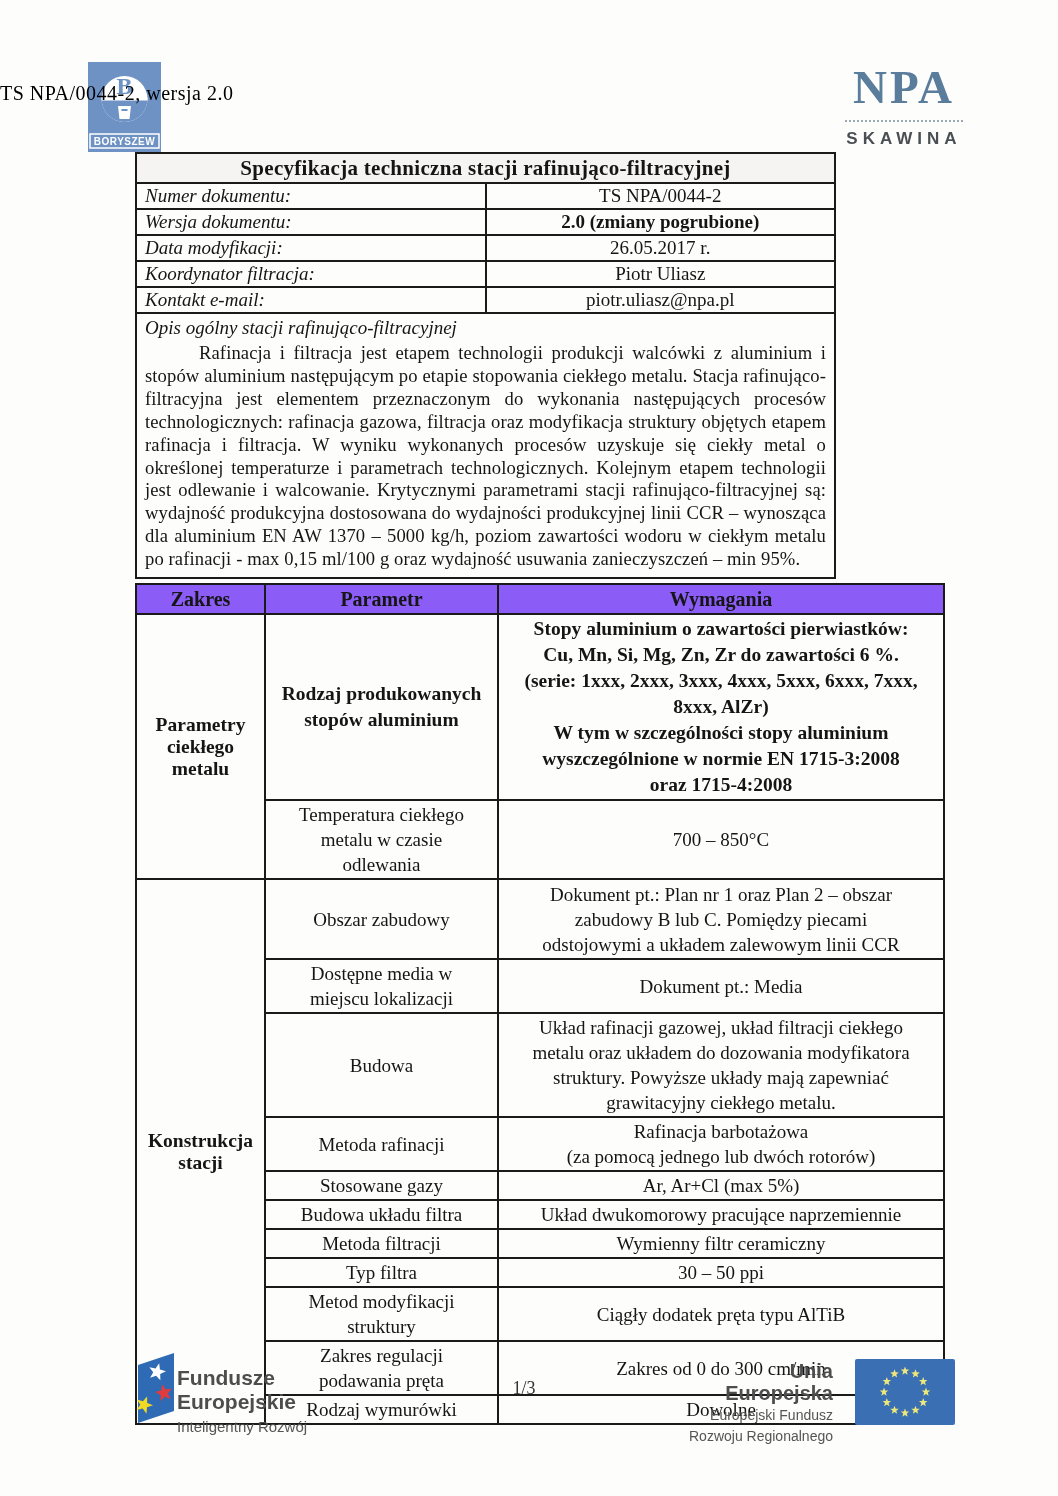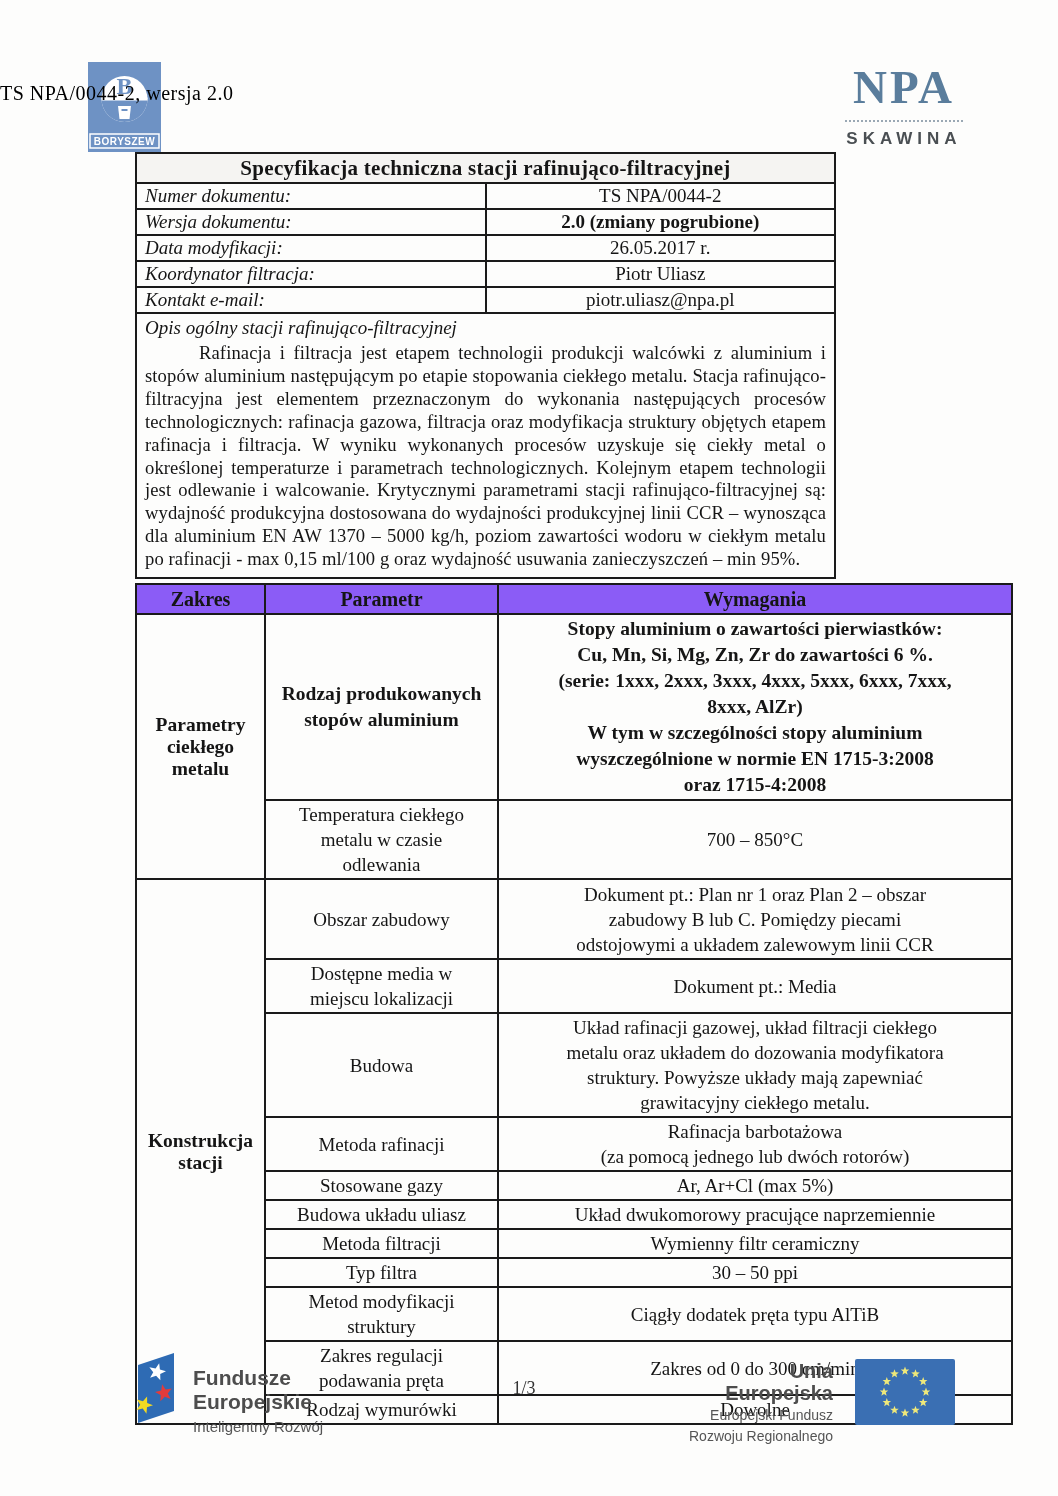--- a/index.html
+++ b/index.html
@@ -49,33 +49,33 @@
     font-size:18.6px; line-height:22.9px; text-align:justify; text-indent:54px;
     letter-spacing:0.1px;
   }
 
   .spec-table { margin-top:4px; }
   .spec-table th {
     height:30px; font-size:20px; font-weight:bold; text-align:center; background:#8b5cf6;
   }
   .col-scope { width:129px; }
   .col-param { width:233px; }
-  .col-req   { width:514px; }
+  .col-req   { width:446px; }
   .scope-cell {
     font-weight:bold; text-align:center; vertical-align:middle;
     white-space:pre-line; font-size:19.5px;
   }
   .param-cell, .req-cell {
     text-align:center; vertical-align:middle; white-space:pre-line;
     padding:1px 4px; line-height:25px;
   }
   .req-cell.bold, .param-cell.bold { font-size:19.5px; line-height:26px; }
 
   
-  .footer-fe { position:absolute; left:133px; top:1352px; display:flex; gap:16px; align-items:flex-start; }
+  .footer-fe { position:absolute; left:133px; top:1352px; display:flex; align-items:flex-start; }
   .fe-text { margin-top:14px; font-family:"Liberation Sans", sans-serif; }
   .fe-main { font-size:21px; font-weight:bold; color:#4d4d4d; line-height:1.12; }
   .fe-sub  { font-size:15px; color:#555; margin-top:5px; }
 
   .page-num {
     position:absolute; left:484px; top:1378px; width:80px; text-align:center;
     font-size:18px; color:#333;
   }
 
   .footer-eu { position:absolute; left:688px; top:1352px; display:flex; gap:22px; align-items:flex-start; }
@@ -197,21 +197,21 @@
       <tr style="height:48px">
         <td class="param-cell">Metoda rafinacji</td>
         <td class="req-cell">Rafinacja barbotażowa
 (za pomocą jednego lub dwóch rotorów)</td>
       </tr>
       <tr style="height:24px">
         <td class="param-cell">Stosowane gazy</td>
         <td class="req-cell">Ar, Ar+Cl (max 5%)</td>
       </tr>
       <tr style="height:24px">
-        <td class="param-cell">Budowa układu uliasz</td>
+        <td class="param-cell">Budowa układu filtra</td>
         <td class="req-cell">Układ dwukomorowy pracujące naprzemiennie</td>
       </tr>
       <tr style="height:24px">
         <td class="param-cell">Metoda filtracji</td>
         <td class="req-cell">Wymienny filtr ceramiczny</td>
       </tr>
       <tr style="height:24px">
         <td class="param-cell">Typ filtra</td>
         <td class="req-cell">30 – 50 ppi</td>
       </tr>

